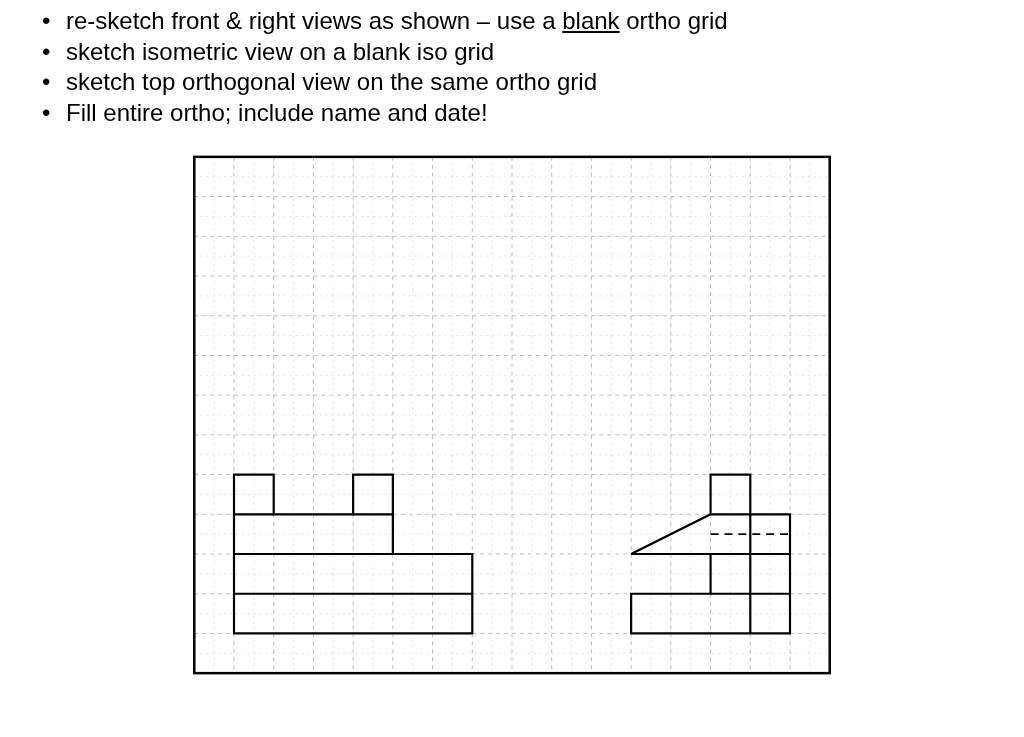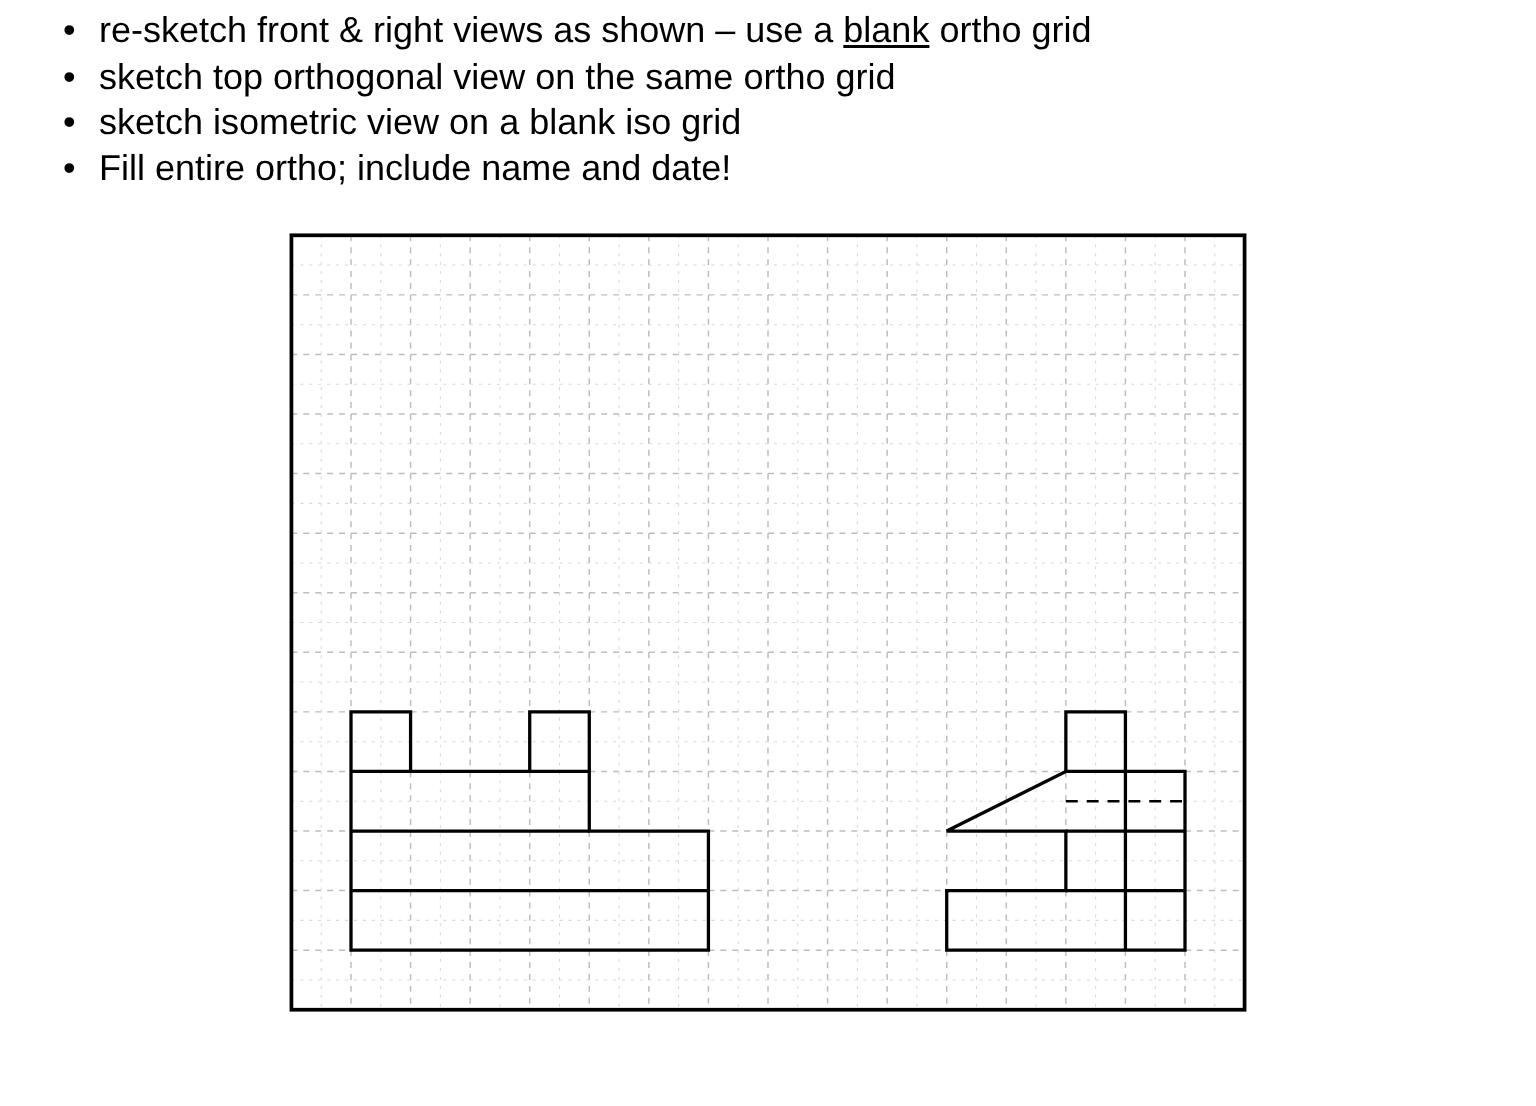--- a/index.html
+++ b/index.html
@@ -70,24 +70,24 @@
 </style>
 </head>
 <body>
 
 <div class="content">
   <ul class="instructions">
     <li>
       <span>re-sketch front &amp; right views as shown – use a </span><span class="underline">blank</span><span> ortho grid</span>
     </li>
     <li>
+      <span>sketch isometric view on a blank iso grid</span>
+    </li>
+    <li>
       <span>sketch top orthogonal view on the same ortho grid</span>
-    </li>
-    <li>
-      <span>sketch isometric view on a blank iso grid</span>
     </li>
     <li>
       <span>Fill entire ortho; include name and date!</span>
     </li>
   </ul>
 
   <div class="figure-wrap">
 
     <svg class="figure" width="680" height="556" viewBox="0 0 680 560">
 

